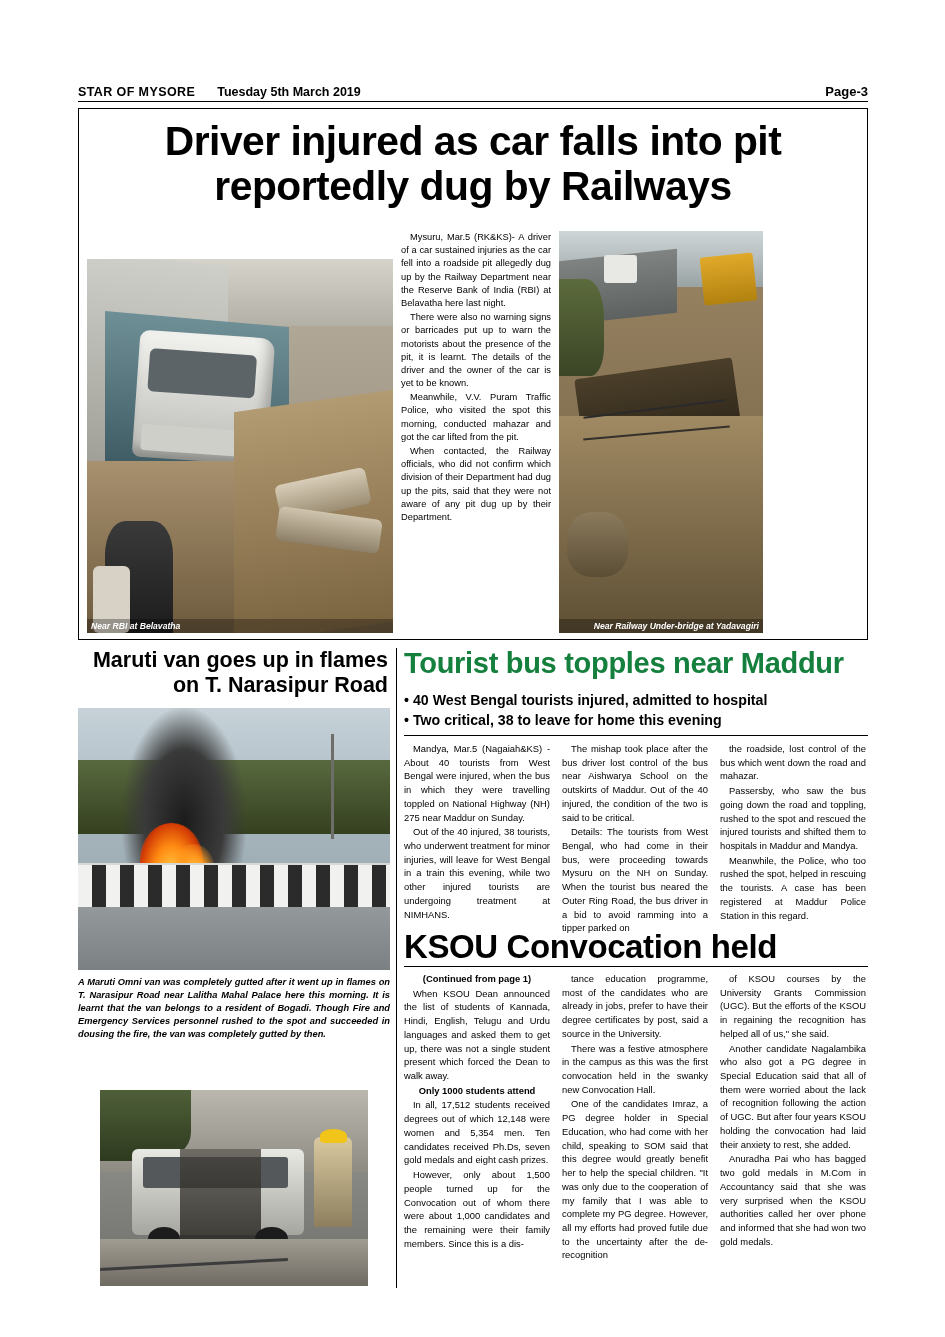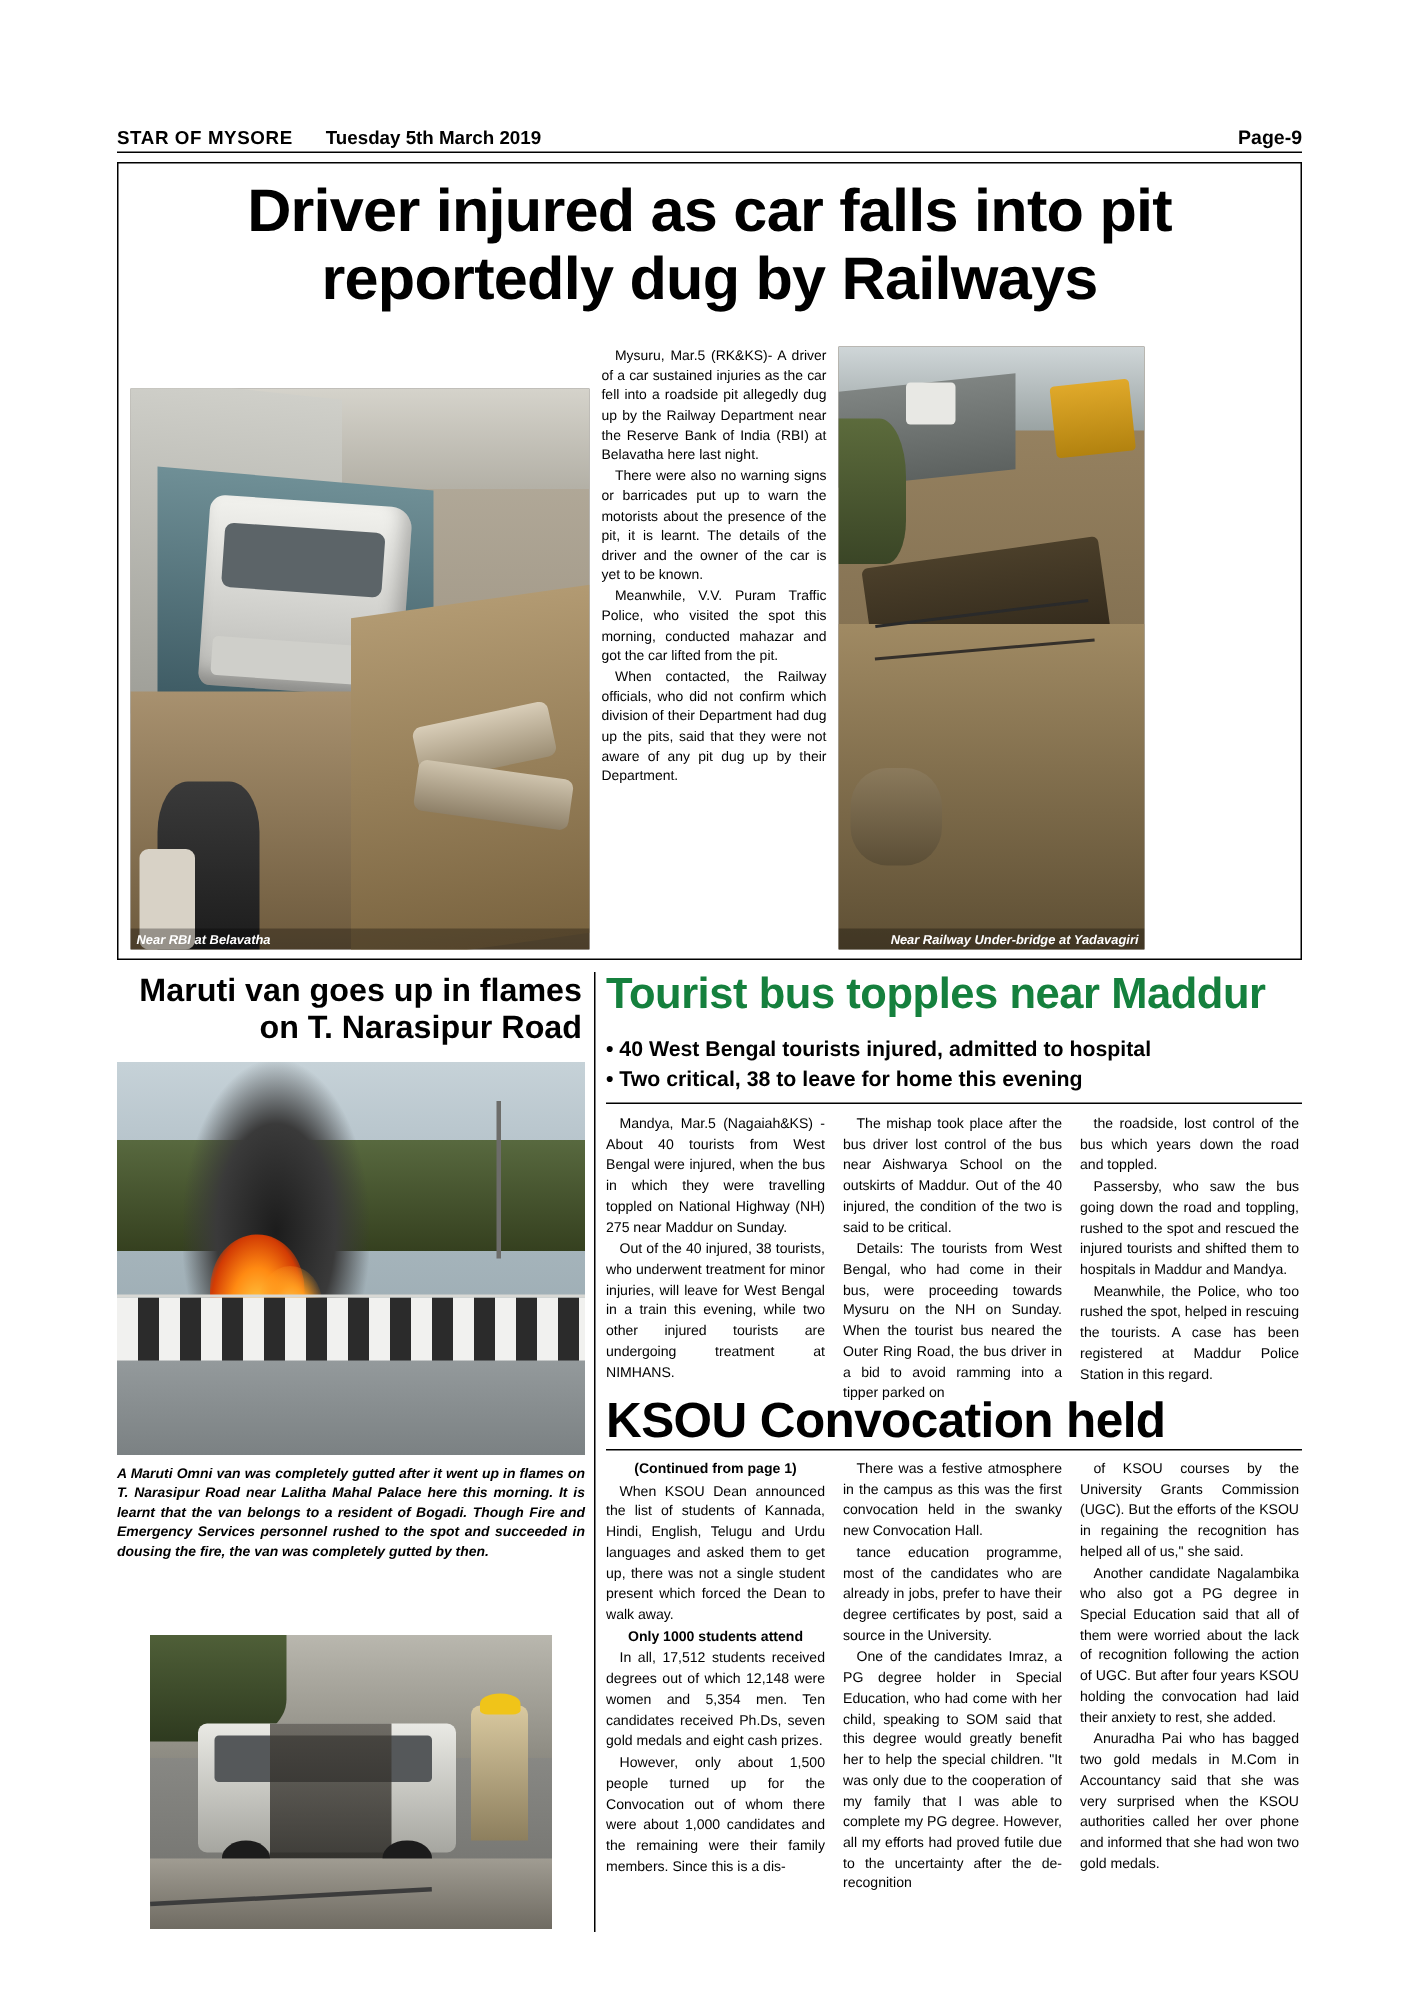--- a/index.html
+++ b/index.html
@@ -275,21 +275,21 @@
 </head>
 <body>
 
 <div class="page">
 
   <div class="masthead">
     <div class="left">
       <span class="paper-name">STAR OF MYSORE</span>
       <span class="date">Tuesday 5th March 2019</span>
     </div>
-    <span class="pageno">Page-9</span>
+    <span class="pageno">Page-3</span>
   </div>
 
   <div class="top-box">
     <div class="top-headline">
       <div>Driver injured as car falls into pit</div>
       <div>reportedly dug by Railways</div>
     </div>
 
     <div class="top-body">
 
@@ -386,40 +386,40 @@
   <div class="tourist-cols">
     <div class="col">
       <p>Mandya, Mar.5 (Nagaiah&amp;KS) - About 40 tourists from West Bengal were injured, when the bus in which they were travelling toppled on National Highway (NH) 275 near Maddur on Sunday.</p>
       <p>Out of the 40 injured, 38 tourists, who underwent treatment for minor injuries, will leave for West Bengal in a train this evening, while two other injured tourists are undergoing treatment at NIMHANS.</p>
     </div>
     <div class="col">
       <p>The mishap took place after the bus driver lost control of the bus near Aishwarya School on the outskirts of Maddur. Out of the 40 injured, the condition of the two is said to be critical.</p>
       <p>Details: The tourists from West Bengal, who had come in their bus, were proceeding towards Mysuru on the NH on Sunday. When the tourist bus neared the Outer Ring Road, the bus driver in a bid to avoid ramming into a tipper parked on</p>
     </div>
     <div class="col">
-      <p>the roadside, lost control of the bus which years down the road and toppled.</p>
+      <p>the roadside, lost control of the bus which went down the road and mahazar.</p>
       <p>Passersby, who saw the bus going down the road and toppling, rushed to the spot and rescued the injured tourists and shifted them to hospitals in Maddur and Mandya.</p>
       <p>Meanwhile, the Police, who too rushed the spot, helped in rescuing the tourists. A case has been registered at Maddur Police Station in this regard.</p>
     </div>
   </div>
 
   <div class="ksou-head">KSOU Convocation held</div>
   <div class="ksou-rule"></div>
 
   <div class="ksou-cols">
     <div class="col">
       <p class="contd">(Continued from page 1)</p>
       <p>When KSOU Dean announced the list of students of Kannada, Hindi, English, Telugu and Urdu languages and asked them to get up, there was not a single student present which forced the Dean to walk away.</p>
       <p class="center">Only 1000 students attend</p>
       <p>In all, 17,512 students received degrees out of which 12,148 were women and 5,354 men. Ten candidates received Ph.Ds, seven gold medals and eight cash prizes.</p>
       <p>However, only about 1,500 people turned up for the Convocation out of whom there were about 1,000 candidates and the remaining were their family members. Since this is a dis-</p>
     </div>
     <div class="col">
+      <p>tance education programme, most of the candidates who are already in jobs, prefer to have their degree certificates by post, said a source in the University.</p>
       <p>There was a festive atmosphere in the campus as this was the first convocation held in the swanky new Convocation Hall.</p>
-      <p>tance education programme, most of the candidates who are already in jobs, prefer to have their degree certificates by post, said a source in the University.</p>
       <p>One of the candidates Imraz, a PG degree holder in Special Education, who had come with her child, speaking to SOM said that this degree would greatly benefit her to help the special children. "It was only due to the cooperation of my family that I was able to complete my PG degree. However, all my efforts had proved futile due to the uncertainty after the de-recognition</p>
     </div>
     <div class="col">
       <p>of KSOU courses by the University Grants Commission (UGC). But the efforts of the KSOU in regaining the recognition has helped all of us," she said.</p>
       <p>Another candidate Nagalambika who also got a PG degree in Special Education said that all of them were worried about the lack of recognition following the action of UGC. But after four years KSOU holding the convocation had laid their anxiety to rest, she added.</p>
       <p>Anuradha Pai who has bagged two gold medals in M.Com in Accountancy said that she was very surprised when the KSOU authorities called her over phone and informed that she had won two gold medals.</p>
     </div>
   </div>
 
 </div>

